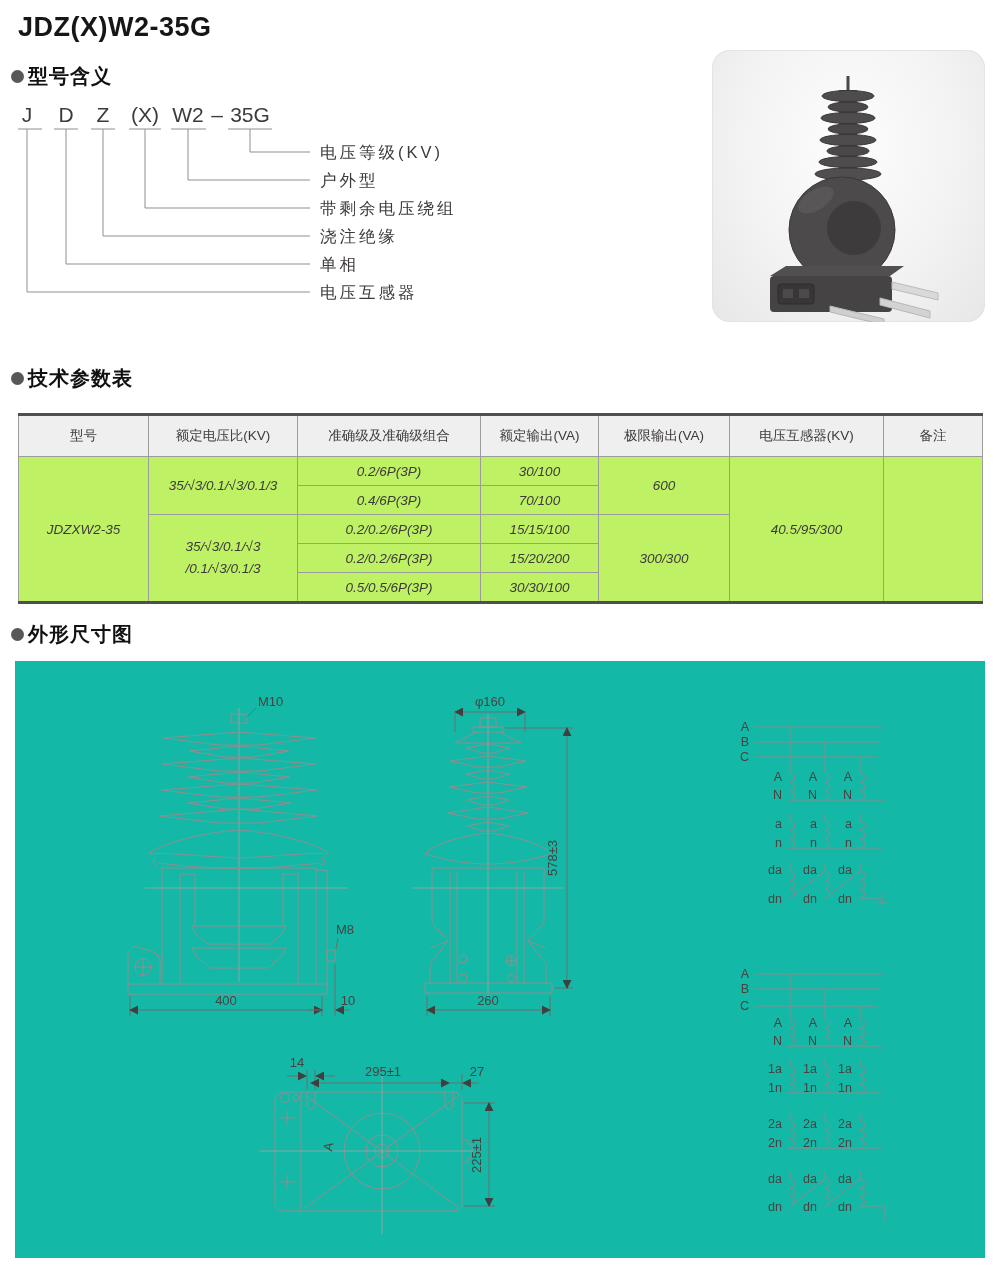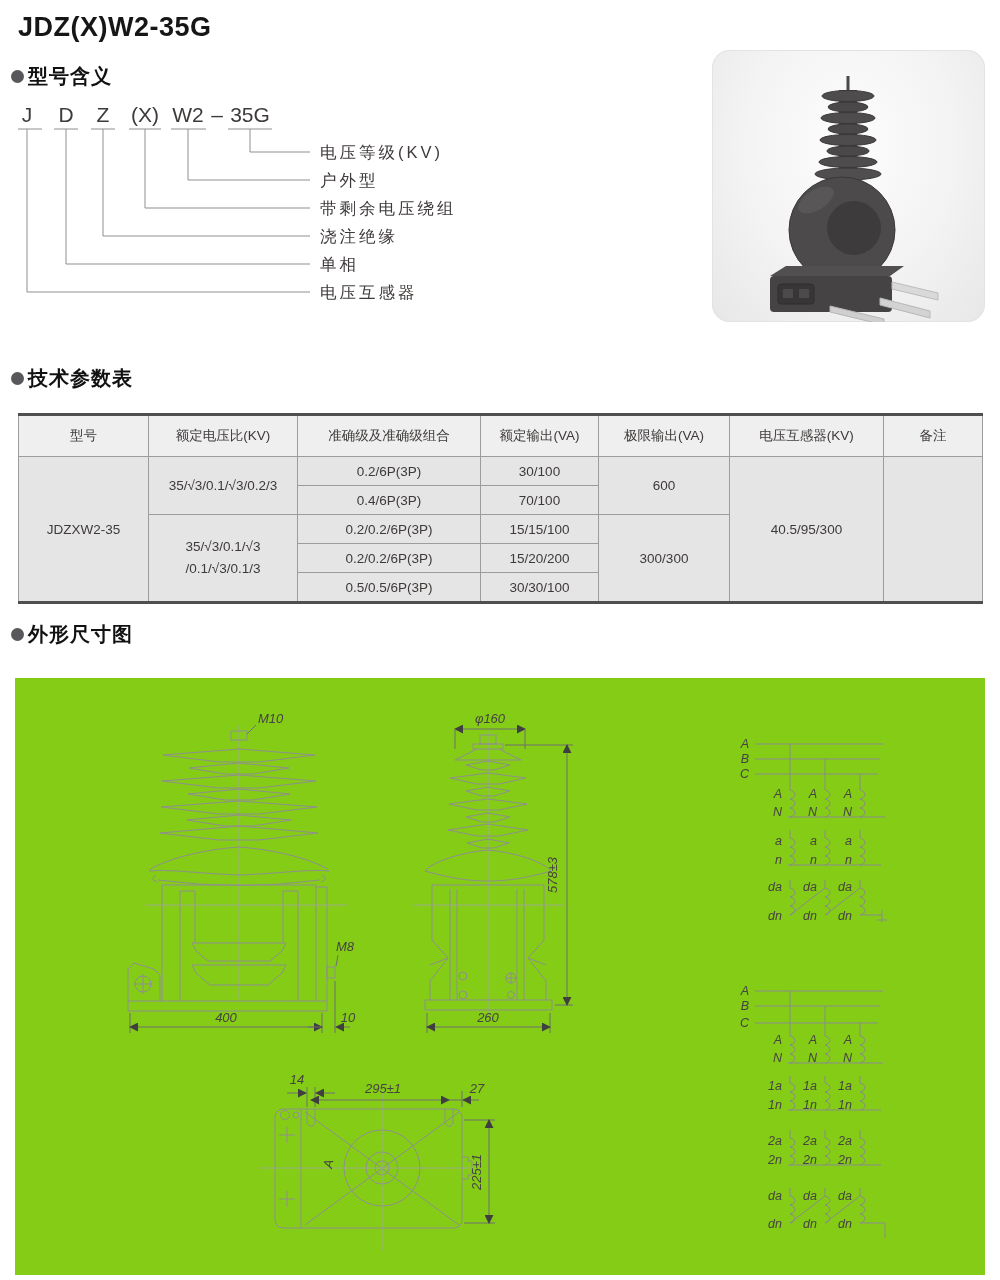--- a/index.html
+++ b/index.html
@@ -16,23 +16,23 @@
   .code-letter{font-size:21px;}
   .code-label{font-size:16.5px;letter-spacing:3px;}
   .product-card{position:absolute;left:712px;top:50px;width:273px;height:272px;border-radius:18px;
                 background:radial-gradient(ellipse at 50% 35%, #fdfdfd 0%, #f3f3f3 55%, #e7e7e7 100%);
                 box-shadow:inset 0 0 0 1px #e3e3e3;}
   .params{position:absolute;left:18px;top:413px;width:964px;border-collapse:collapse;table-layout:fixed;
           border-top:3px solid #4f4f4f;border-bottom:3px solid #4f4f4f;}
   .params th,.params td{border:1px solid #9c9c9c;text-align:center;vertical-align:middle;
           color:#3e3a39;font-size:13.5px;padding:0 2px;}
   .params thead th{background:#efefef;height:40px;font-weight:normal;}
-  .params tbody td{height:28px;background:#e5e5e5;}
+  .params tbody td{height:28px;background:#bef264;font-style:italic;}
   .pre-line{white-space:pre-line;line-height:1.6;}
-  .panel{position:absolute;left:15px;top:678px;width:970px;height:597px;background:#84cc16;font-style:italic;}
+  .panel{position:absolute;left:15px;top:661px;width:970px;height:597px;background:#14b8a6;}
   .panel svg{position:absolute;overflow:visible;}
   .front-view{left:85px;top:25px;}
   .side-view{left:390px;top:25px;}
   .plan-view{left:240px;top:375px;}
   .wiring-1{left:700px;top:30px;}
   .wiring-2{left:700px;top:300px;}
   .ln{stroke:#8f8f8f;stroke-width:1;fill:none;}
   .thin{stroke:#a5a5a5;stroke-width:.8;fill:none;}
   .dim{stroke:#6e6e6e;stroke-width:1;fill:none;}
   .dim-t{font-size:13px;fill:#474341;}
@@ -136,21 +136,21 @@
         <th>准确级及准确级组合</th>
         <th>额定输出(VA)</th>
         <th>极限输出(VA)</th>
         <th>电压互感器(KV)</th>
         <th>备注</th>
       </tr>
     </thead>
     <tbody>
       <tr>
         <td rowspan="5">JDZXW2-35</td>
-        <td rowspan="2">35/√3/0.1/√3/0.2/3</td>
+        <td rowspan="2">35/√3/0.1/√3/0.1/3</td>
         <td>0.2/6P(3P)</td>
         <td>30/100</td>
         <td rowspan="2">600</td>
         <td rowspan="5">40.5/95/300</td>
         <td rowspan="5"></td>
       </tr>
       <tr>
         <td>0.4/6P(3P)</td>
         <td>70/100</td>
       </tr>

